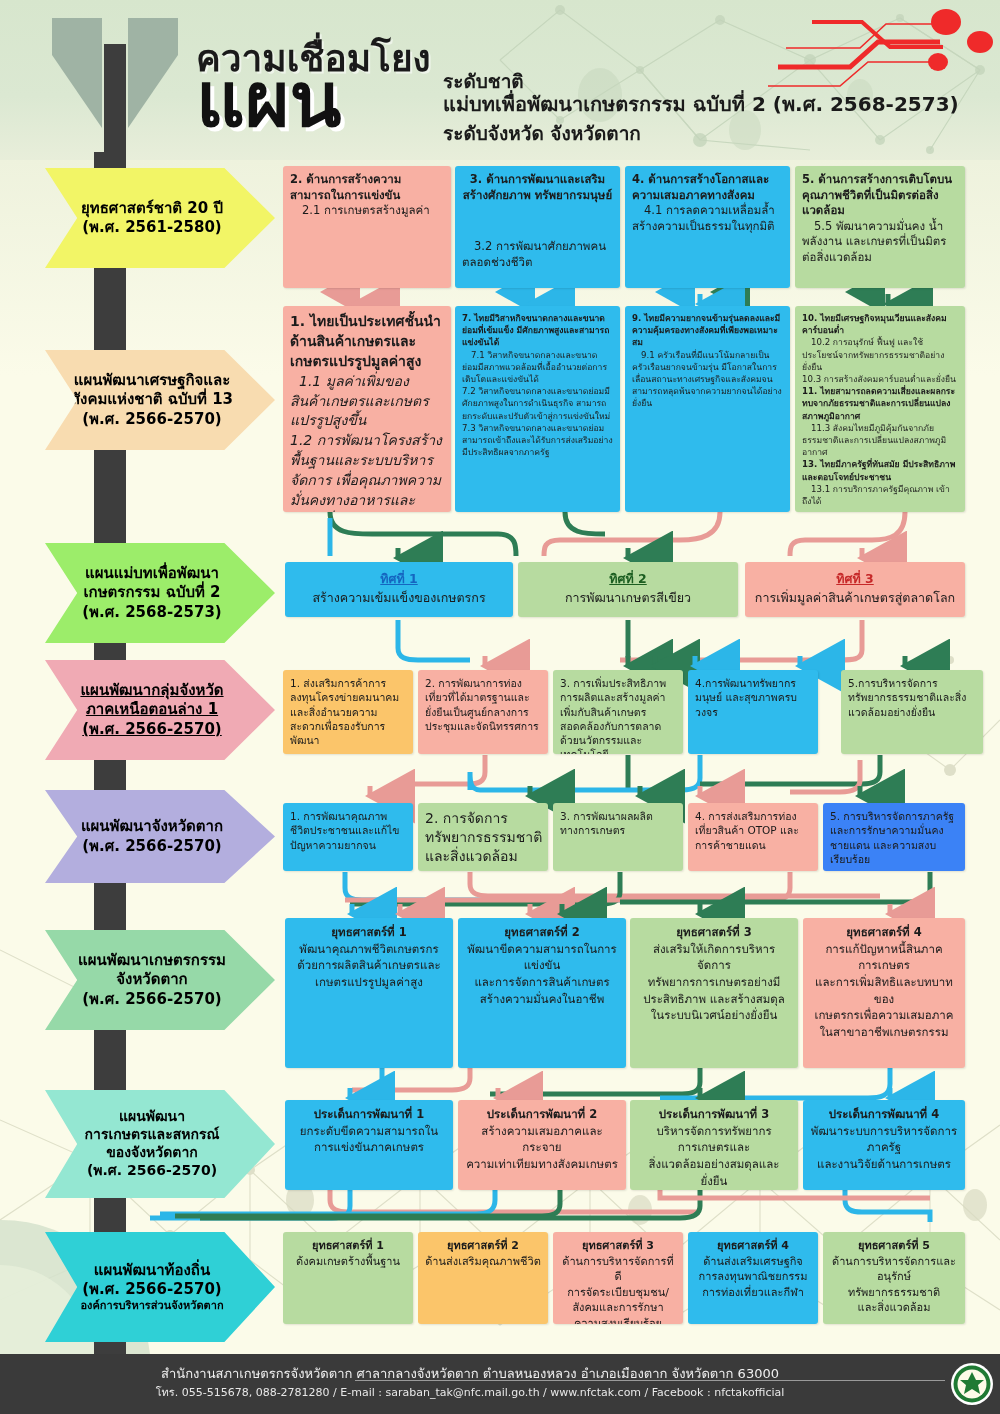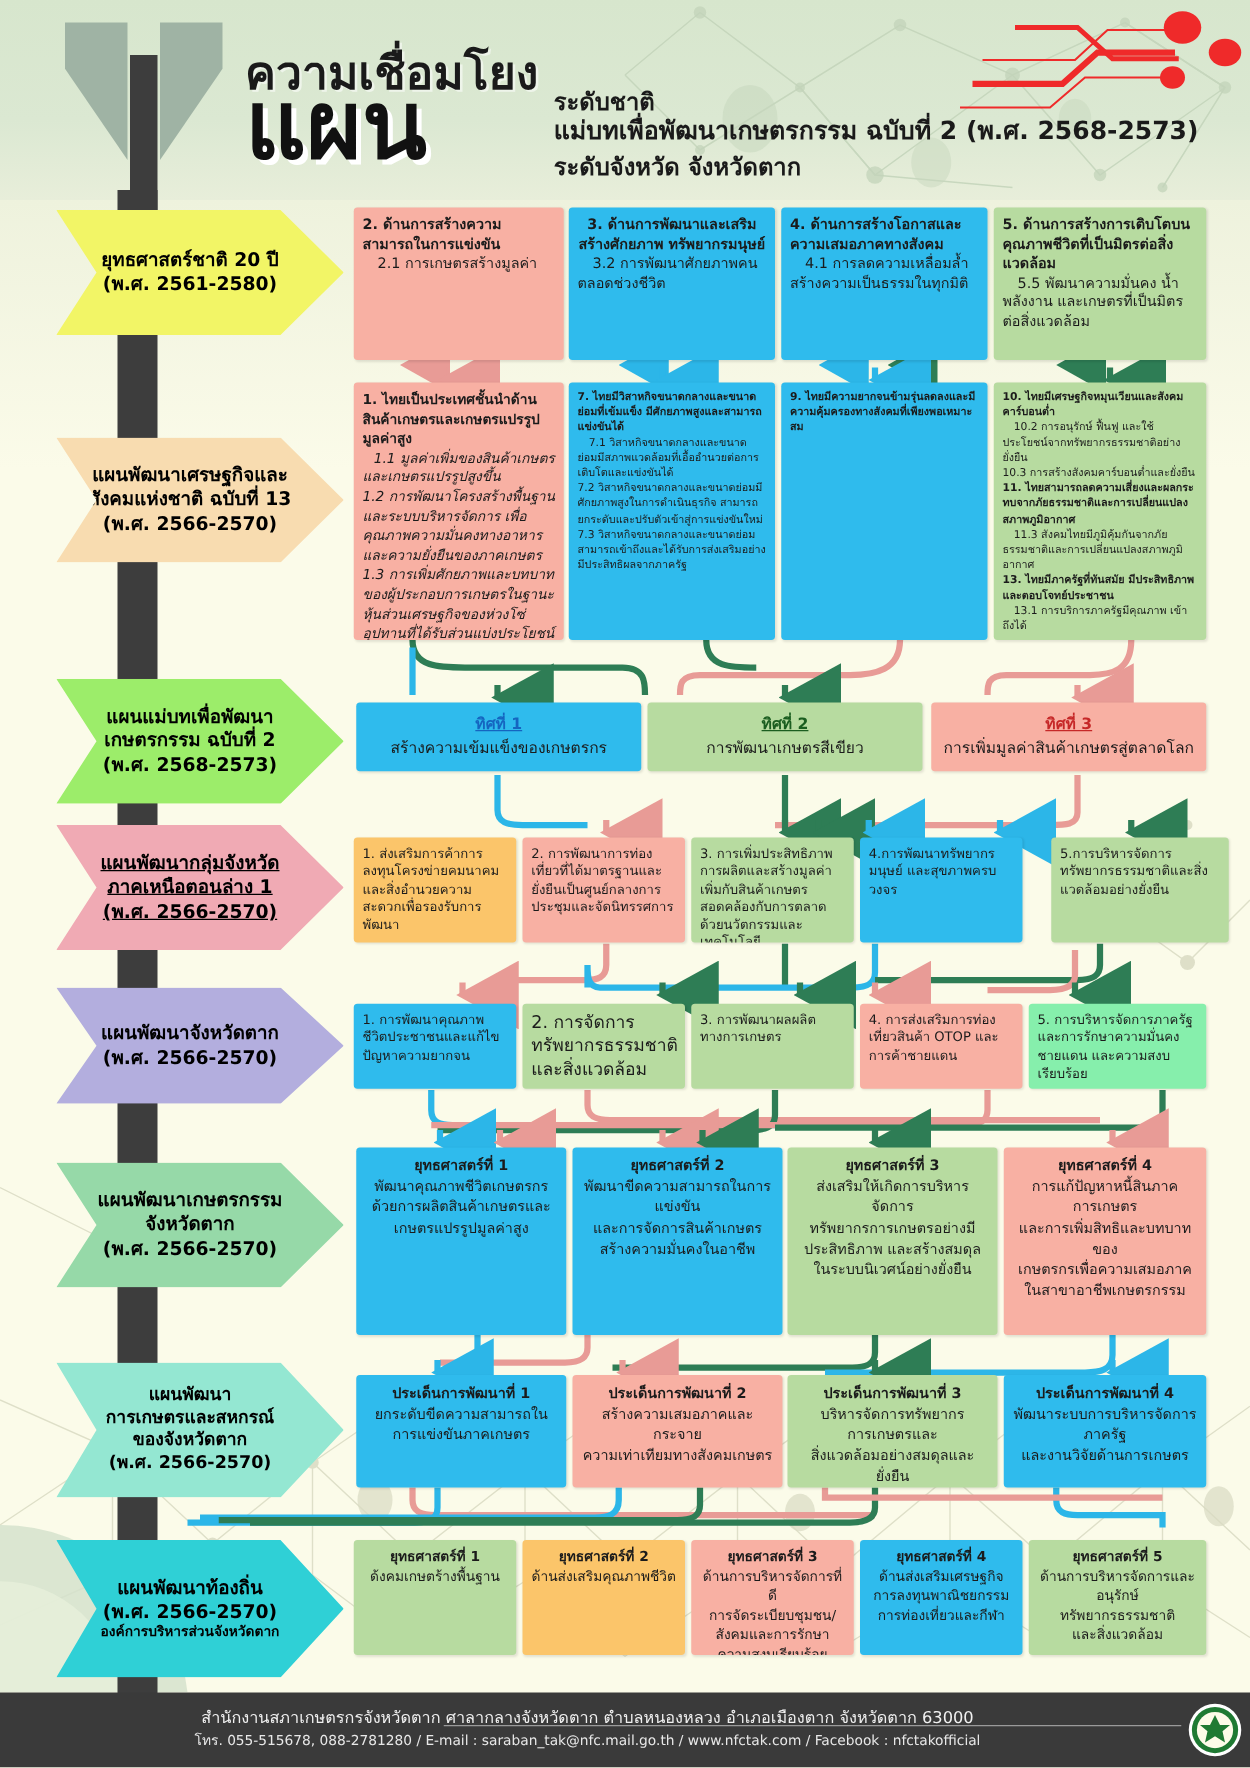--- a/index.html
+++ b/index.html
@@ -361,45 +361,46 @@
   </div>
 
   <div class="card lft" style="left:283px;top:166px;width:168px;height:122px;background:#f8b0a3;font-size:11.5px;line-height:1.35;">
     <span class="hd">2. ด้านการสร้างความ
 สามารถในการแข่งขัน</span>
     <span class="bd" style="text-indent:12px;">2.1 การเกษตรสร้างมูลค่า</span>
   </div>
   <div class="card lft" style="left:455px;top:166px;width:165px;height:122px;background:#2fbbed;font-size:11.5px;line-height:1.35;">
     <span class="hd" style="text-align:center;display:block;">3. ด้านการพัฒนาและเสริมสร้างศักยภาพ
 ทรัพยากรมนุษย์</span>
-    <span class="bd" style="text-indent:12px;">3.2 การพัฒนาศักยภาพคนตลอดช่วงชีวิต</span>
+    <span class="bd" style="text-indent:12px;margin-top:36px;">3.2 การพัฒนาศักยภาพคนตลอดช่วงชีวิต</span>
   </div>
   <div class="card lft" style="left:625px;top:166px;width:165px;height:122px;background:#2fbbed;font-size:11.5px;line-height:1.35;">
     <span class="hd">4. ด้านการสร้างโอกาสและความเสมอภาคทางสังคม</span>
     <span class="bd" style="text-indent:12px;">4.1 การลดความเหลื่อมล้ำ สร้างความเป็นธรรมในทุกมิติ</span>
   </div>
   <div class="card lft" style="left:795px;top:166px;width:170px;height:122px;background:#b7dba0;font-size:11.5px;line-height:1.35;">
     <span class="hd">5. ด้านการสร้างการเติบโตบนคุณภาพชีวิตที่เป็นมิตรต่อสิ่งแวดล้อม</span>
     <span class="bd" style="text-indent:12px;">5.5 พัฒนาความมั่นคง น้ำ พลังงาน และเกษตรที่เป็นมิตรต่อสิ่งแวดล้อม</span>
   </div>
 
-  <div class="card lft" style="left:283px;top:306px;width:168px;height:206px;background:#f8b0a3;font-size:11px;line-height:1.42;">
+  <div class="card lft" style="left:283px;top:306px;width:168px;height:206px;background:#f8b0a3;font-size:14px;line-height:1.42;">
     <span class="hd">1. ไทยเป็นประเทศชั้นนำด้านสินค้าเกษตรและเกษตรแปรรูปมูลค่าสูง</span>
     <span class="bd" style="text-indent:9px;white-space:pre-line;font-style:italic;">1.1 มูลค่าเพิ่มของสินค้าเกษตรและเกษตรแปรรูปสูงขึ้น
 1.2 การพัฒนาโครงสร้างพื้นฐานและระบบบริหารจัดการ เพื่อคุณภาพความมั่นคงทางอาหารและความยั่งยืนของภาคเกษตร
 1.3 การเพิ่มศักยภาพและบทบาทของผู้ประกอบการเกษตรในฐานะหุ้นส่วนเศรษฐกิจของห่วงโซ่อุปทานที่ได้รับส่วนแบ่งประโยชน์อย่างเหมาะสมและเป็นธรรม</span>
   </div>
   <div class="card lft" style="left:455px;top:306px;width:165px;height:206px;background:#2fbbed;font-size:8.6px;line-height:1.42;">
     <span class="hd">7. ไทยมีวิสาหกิจขนาดกลางและขนาดย่อมที่เข้มแข็ง มีศักยภาพสูงและสามารถแข่งขันได้</span>
     <span class="bd" style="text-indent:9px;white-space:pre-line;">7.1 วิสาหกิจขนาดกลางและขนาดย่อมมีสภาพแวดล้อมที่เอื้ออำนวยต่อการเติบโตและแข่งขันได้
 7.2 วิสาหกิจขนาดกลางและขนาดย่อมมีศักยภาพสูงในการดำเนินธุรกิจ สามารถยกระดับและปรับตัวเข้าสู่การแข่งขันใหม่
 7.3 วิสาหกิจขนาดกลางและขนาดย่อมสามารถเข้าถึงและได้รับการส่งเสริมอย่างมีประสิทธิผลจากภาครัฐ</span>
   </div>
   <div class="card lft" style="left:625px;top:306px;width:165px;height:206px;background:#2fbbed;font-size:8.6px;line-height:1.42;">
     <span class="hd">9. ไทยมีความยากจนข้ามรุ่นลดลงและมีความคุ้มครองทางสังคมที่เพียงพอเหมาะสม</span>
+    <span class="bd" style="text-indent:9px;white-space:pre-line;">9.1 ครัวเรือนที่มีแนวโน้มกลายเป็นครัวเรือนยากจนข้ามรุ่น มีโอกาสในการเลื่อนสถานะทางเศรษฐกิจและสังคมจนสามารถหลุดพ้นจากความยากจนได้อย่างยั่งยืน</span>
   </div>
   <div class="card lft" style="left:795px;top:306px;width:170px;height:206px;background:#b7dba0;font-size:8.6px;line-height:1.42;">
     <span class="hd">10. ไทยมีเศรษฐกิจหมุนเวียนและสังคมคาร์บอนต่ำ</span>
     <span class="bd" style="text-indent:9px;white-space:pre-line;">10.2 การอนุรักษ์ ฟื้นฟู และใช้ประโยชน์จากทรัพยากรธรรมชาติอย่างยั่งยืน
 10.3 การสร้างสังคมคาร์บอนต่ำและยั่งยืน</span>
     <span class="hd">11. ไทยสามารถลดความเสี่ยงและผลกระทบจากภัยธรรมชาติและการเปลี่ยนแปลงสภาพภูมิอากาศ</span>
     <span class="bd" style="text-indent:9px;white-space:pre-line;">11.3 สังคมไทยมีภูมิคุ้มกันจากภัยธรรมชาติและการเปลี่ยนแปลงสภาพภูมิอากาศ</span>
     <span class="hd">13. ไทยมีภาครัฐที่ทันสมัย มีประสิทธิภาพ และตอบโจทย์ประชาชน</span>
     <span class="bd" style="text-indent:9px;white-space:pre-line;">13.1 การบริการภาครัฐมีคุณภาพ เข้าถึงได้</span>
   </div>
@@ -438,21 +439,21 @@
     </div>
   <div class="card lft" style="left:418px;top:803px;width:130px;height:68px;background:#b7dba0;font-size:14px;line-height:1.36;">
     <span class="bd">2. การจัดการทรัพยากรธรรมชาติและสิ่งแวดล้อม</span>
     </div>
   <div class="card lft" style="left:553px;top:803px;width:130px;height:68px;background:#b7dba0;font-size:10.5px;line-height:1.36;">
     <span class="bd">3. การพัฒนาผลผลิตทางการเกษตร</span>
     </div>
   <div class="card lft" style="left:688px;top:803px;width:130px;height:68px;background:#f8b0a3;font-size:10.5px;line-height:1.36;">
     <span class="bd">4. การส่งเสริมการท่องเที่ยวสินค้า OTOP และการค้าชายแดน</span>
     </div>
-  <div class="card lft" style="left:823px;top:803px;width:142px;height:68px;background:#86efac;font-size:10.5px;line-height:1.36;">
+  <div class="card lft" style="left:823px;top:803px;width:142px;height:68px;background:#3b82f6;font-size:10.5px;line-height:1.36;">
     <span class="bd">5. การบริหารจัดการภาครัฐและการรักษาความมั่นคงชายแดน และความสงบเรียบร้อย</span>
     </div>
 
   <div class="card ctr" style="left:285px;top:918px;width:168px;height:150px;background:#2fbbed;font-size:11.5px;line-height:1.45;">
     <span class="hd">ยุทธศาสตร์ที่ 1</span>
     <span class="bd" style="white-space:pre-line;">พัฒนาคุณภาพชีวิตเกษตรกรด้วยการผลิตสินค้าเกษตรและเกษตรแปรรูปมูลค่าสูง</span>
     </div>
   <div class="card ctr" style="left:458px;top:918px;width:168px;height:150px;background:#2fbbed;font-size:11.5px;line-height:1.45;">
     <span class="hd">ยุทธศาสตร์ที่ 2</span>
     <span class="bd" style="white-space:pre-line;">พัฒนาขีดความสามารถในการแข่งขัน

